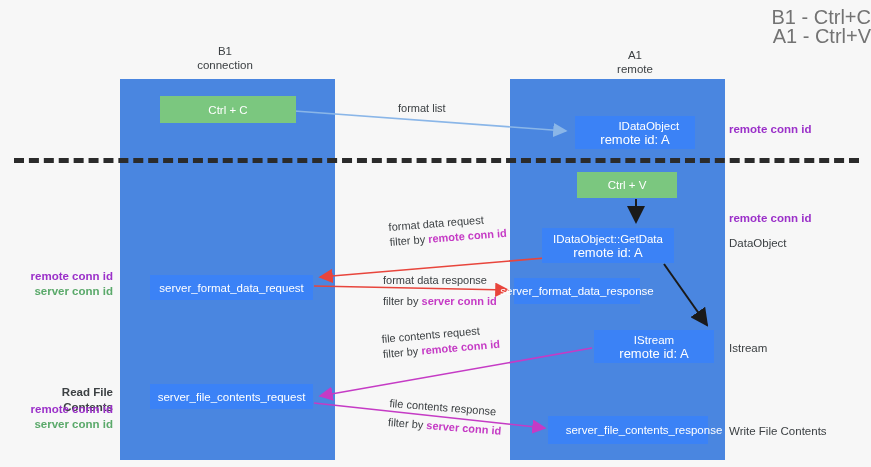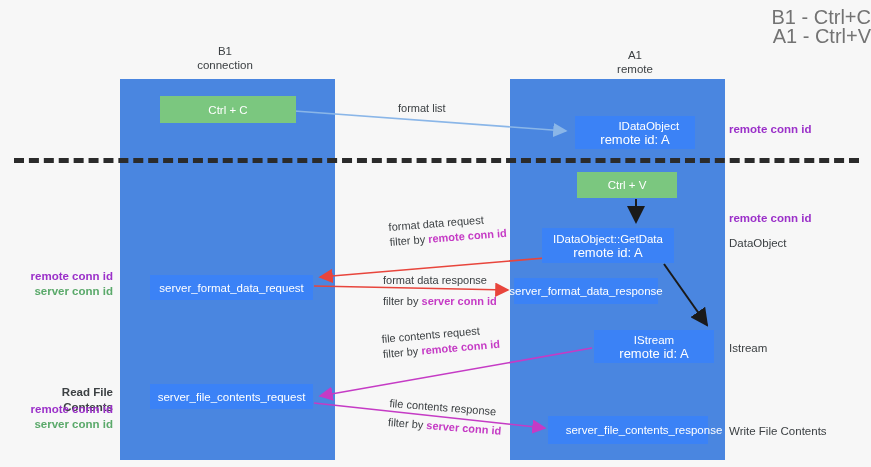--- a/index.html
+++ b/index.html
@@ -78,21 +78,21 @@
   }
   .node.green { background: #7bc77f; }
   .node.orange { background: #3b82f6; }
   .node .l2 { font-size: 13px; }
 
   #node-ctrl-c       { left: 160px; top: 96px;  width: 136px; height: 27px; }
   #node-idataobject  { left: 575px; top: 116px; width: 120px; height: 33px; }
   #node-ctrl-v       { left: 577px; top: 172px; width: 100px; height: 26px; }
   #node-getdata      { left: 542px; top: 228px; width: 132px; height: 35px; }
   #node-fmt-req      { left: 150px; top: 267px; width: 163px; height: 25px; margin-top: 8px; }
-  #node-fmt-resp     { left: 514px; top: 278px; width: 144px; height: 26px; }
+  #node-fmt-resp     { left: 514px; top: 278px; width: 126px; height: 26px; }
   #node-istream      { left: 594px; top: 330px; width: 120px; height: 33px; }
   #node-file-req     { left: 150px; top: 384px; width: 163px; height: 25px; }
   #node-file-resp    { left: 548px; top: 416px; width: 160px; height: 28px; padding-left: 32px; }
 
   
   .side-note {
     position: absolute;
     font-size: 11.5px;
     line-height: 15px;
     z-index: 7;

